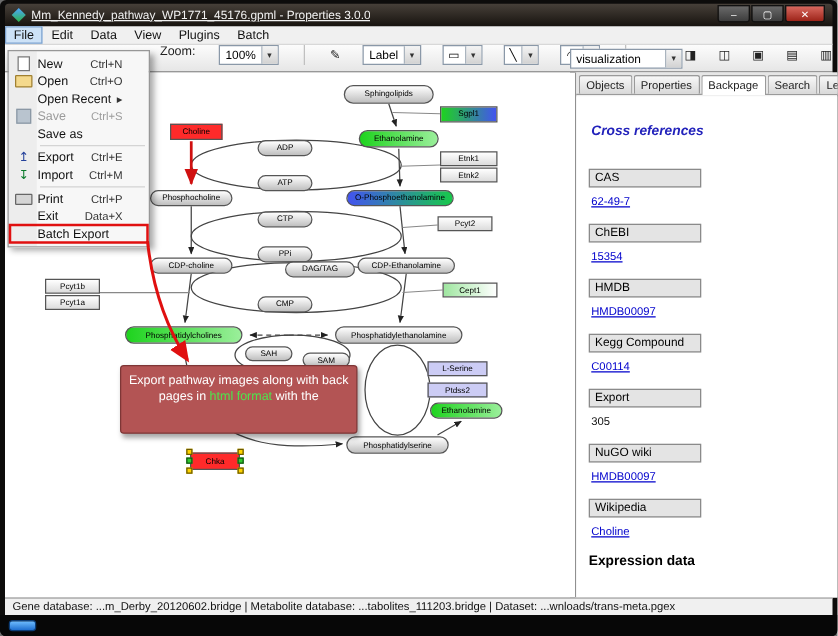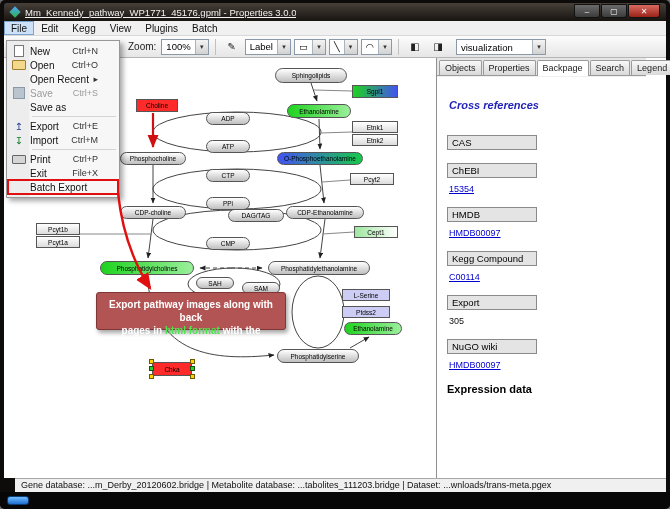--- a/index.html
+++ b/index.html
@@ -19,21 +19,21 @@
 .wb-min::before{content:"–";} .wb-max::before{content:"▢";} .wb-close::before{content:"✕";}
 
 
 .menubar{position:absolute;left:4px;right:4px;top:21px;height:15px;background:#f0f0f0;display:flex;
  font-size:10px;align-items:stretch;border-bottom:1px solid #d8d8d8;}
 .mb-item{padding:0 7px;line-height:15px;color:#111;}
 .mb-item.active{background:#cde2f7;outline:1px solid #7da2ce;outline-offset:-1px;}
 
 
 .toolbar{position:absolute;left:4px;right:4px;top:36px;height:22px;background:linear-gradient(#fcfcfc,#e6e6e6);
- border-bottom:1px solid #b5b5b5;display:flex;align-items:center;padding-left:124px;gap:3px;font-size:10px;}
+ border-bottom:1px solid #b5b5b5;display:flex;padding-left:124px;gap:17px;font-size:10px;}
 .tb-label{color:#222;margin-right:2px;}
 .combo{display:inline-flex;align-items:stretch;height:16px;background:#fff;border:1px solid #8a98a8;font-size:9.5px;}
 .combo .cval{display:flex;align-items:center;padding:0 4px;white-space:nowrap;}
 .combo .carr{width:13px;background:linear-gradient(#f4f4f4,#d2d2d2);border-left:1px solid #aab4be;
  display:flex;align-items:center;justify-content:center;font-size:7px;color:#333;}
 .tsep{width:1px;height:16px;background:#c0c0c0;margin:0 3px;}
 .tbtn{width:20px;height:17px;border:none;background:transparent;font-size:10px;color:#222;
  display:flex;align-items:center;justify-content:center;}
 .i-pencil::before{content:"✎";} .i-rect::before{content:"▭";} .i-line::before{content:"╲";}
 .i-arc::before{content:"◠";} .i-al1::before{content:"◧";} .i-al2::before{content:"◨";}
@@ -57,42 +57,42 @@
 .f-bluegreen{background:linear-gradient(90deg,#4353f0,#17c94a);}
 .f-greenblue{background:linear-gradient(90deg,#1ed31e,#4353f0);}
 .f-lav{background:#ccccf5;}
 .f-ltgreen{background:linear-gradient(90deg,#9fe6a0,#ffffff);}
 .hnd{position:absolute;width:5px;height:5px;background:#ffd400;border:1px solid #6b5a00;z-index:6;}
 .h-tl{left:-4px;top:-4px;} .h-tr{right:-4px;top:-4px;} .h-bl{left:-4px;bottom:-4px;} .h-br{right:-4px;bottom:-4px;}
 .h-ml,.h-mr{background:#2ecc2e;border-color:#145214;top:50%;margin-top:-3px;}
 .h-ml{left:-4px;} .h-mr{right:-4px;}
 
 
-.annotation{position:absolute;left:92px;top:234px;width:190px;height:38px;background:#b35454;
+.annotation{position:absolute;left:92px;top:234px;width:190px;height:55px;background:#b35454;
  border:1px solid #7e3636;border-radius:3px;box-shadow:2px 3px 4px rgba(0,0,0,.35);
- color:#fff;font-weight:bold;font-size:10px;line-height:1.3;text-align:center;padding-top:5px;z-index:20;}
+ color:#fff;font-weight:normal;font-size:10px;line-height:1.3;text-align:center;padding-top:5px;z-index:20;}
 .hl-green{color:#4ee44e;}
 
 
-.sidebar{position:absolute;left:432px;top:0;width:210px;height:420px;background:#f0f0f0;border-left:1px solid #909090;}
+.sidebar{position:absolute;left:456px;top:0;width:210px;height:420px;background:#f0f0f0;border-left:1px solid #909090;}
 .tabs{display:flex;height:18px;padding:2px 0 0 2px;gap:1px;background:#e6e6e6;border-bottom:1px solid #9a9a9a;}
 .tab{font-size:9px;padding:2px 5px 0;background:linear-gradient(#f8f8f8,#d9d9d9);border:1px solid #9a9a9a;
  border-bottom:none;border-radius:2px 2px 0 0;color:#222;}
 .tab.active{background:#fff;margin-bottom:-1px;z-index:2;}
 .bp{position:absolute;left:0;right:0;top:19px;bottom:0;background:#fff;overflow:hidden;padding:8px 0 0 10px;}
 .bp-title{color:#2222bb;font-weight:bold;font-size:11px;margin:14px 0 24px 2px;font-style:italic;}
 .bp-sec{margin-bottom:13px;}
 .bp-head{width:90px;height:15px;background:#e4e4e4;border:1px solid #8a8a8a;font-size:9.5px;line-height:13px;
  padding-left:4px;margin-bottom:6px;color:#000;}
 .bp-link{color:#0000cc;text-decoration:underline;font-size:9px;margin-left:2px;cursor:pointer;}
 .bp-val{color:#111;font-size:9px;margin-left:2px;}
 .bp-footer{font-weight:bold;font-size:11px;margin-top:6px;color:#000;}
 
 
-.statusbar{position:absolute;left:15px;right:4px;top:478px;height:14px;background:#f0f0f0;
+.statusbar{position:absolute;left:4px;right:4px;top:478px;height:14px;background:#f0f0f0;
  border-top:1px solid #a8a8a8;font-size:9px;color:#111;line-height:13px;padding-left:6px;
  white-space:nowrap;overflow:hidden;}
 .bottomstrip{position:absolute;left:0;right:0;top:492px;height:17px;background:#070707;border-radius:0 0 5px 5px;}
 .task-frag{position:absolute;left:7px;top:4px;width:22px;height:9px;border-radius:3px;
  background:linear-gradient(#6fbdff,#1f6fd0);border:1px solid #0c3d77;}
 
 
 .filemenu{position:absolute;left:6px;top:40px;width:114px;background:linear-gradient(90deg,#ededed 0,#ededed 22px,#f7f7f7 23px);
  border:1px solid #979797;box-shadow:3px 3px 5px rgba(0,0,0,.35);z-index:50;padding:3px 1px;font-size:10px;}
 .m-item{display:flex;align-items:center;height:14px;color:#111;position:relative;}
@@ -124,21 +124,21 @@
     <div class="winbtns">
       <div class="wb wb-min"></div>
       <div class="wb wb-max"></div>
       <div class="wb wb-close"></div>
     </div>
   </div>
 
   <div class="menubar">
       <div class="mb-item active">File</div>
       <div class="mb-item">Edit</div>
-      <div class="mb-item">Kegg</div>
+      <div class="mb-item">Data</div>
       <div class="mb-item">View</div>
       <div class="mb-item">Plugins</div>
       <div class="mb-item">Batch</div>
     </div>
 
   <div class="toolbar">
     <span class="tb-label">Zoom:</span>
     <div class="combo">
       <span class="cval">100%</span>
       <span class="carr">▾</span>
@@ -263,40 +263,45 @@
           <div class="tab">Properties</div>
           <div class="tab active">Backpage</div>
           <div class="tab">Search</div>
           <div class="tab">Legend</div>
         </div>
       <div class="bp">
         <div class="bp-title">Cross references</div>
         <div>
             <div class="bp-sec">
               <div class="bp-head">CAS</div>
+              <div class="bp-link">62-49-7</div>
             </div>
             <div class="bp-sec">
               <div class="bp-head">ChEBI</div>
               <div class="bp-link">15354</div>
             </div>
             <div class="bp-sec">
               <div class="bp-head">HMDB</div>
               <div class="bp-link">HMDB00097</div>
             </div>
             <div class="bp-sec">
               <div class="bp-head">Kegg Compound</div>
               <div class="bp-link">C00114</div>
             </div>
             <div class="bp-sec">
               <div class="bp-head">Export</div>
               <div class="bp-val">305</div>
             </div>
             <div class="bp-sec">
               <div class="bp-head">NuGO wiki</div>
               <div class="bp-link">HMDB00097</div>
+            </div>
+            <div class="bp-sec">
+              <div class="bp-head">Wikipedia</div>
+              <div class="bp-link">Choline</div>
             </div>
           </div>
         <div class="bp-footer">Expression data</div>
       </div>
     </div>
   </div>
 
   <div class="statusbar">
     <span>Gene database: ...m_Derby_20120602.bridge | Metabolite database: ...tabolites_111203.bridge | Dataset: ...wnloads/trans-meta.pgex</span>
   </div>
@@ -344,21 +349,21 @@
       </div>
       <div class="m-sep"></div>
       <div class="m-item">
         <span class="mi mi-print"></span>
         <span class="ml">Print</span>
         <span class="ms">Ctrl+P</span>
       </div>
       <div class="m-item">
         <span class="mi"></span>
         <span class="ml">Exit</span>
-        <span class="ms">File+X</span>
+        <span class="ms">Data+X</span>
       </div>
       <div class="m-item hl">
         <span class="mi"></span>
         <span class="ml">Batch Export</span>
         <span class="ms"></span>
       </div>
     </div>
 
   <svg class="overlay" width="670" height="509">
     <defs>

